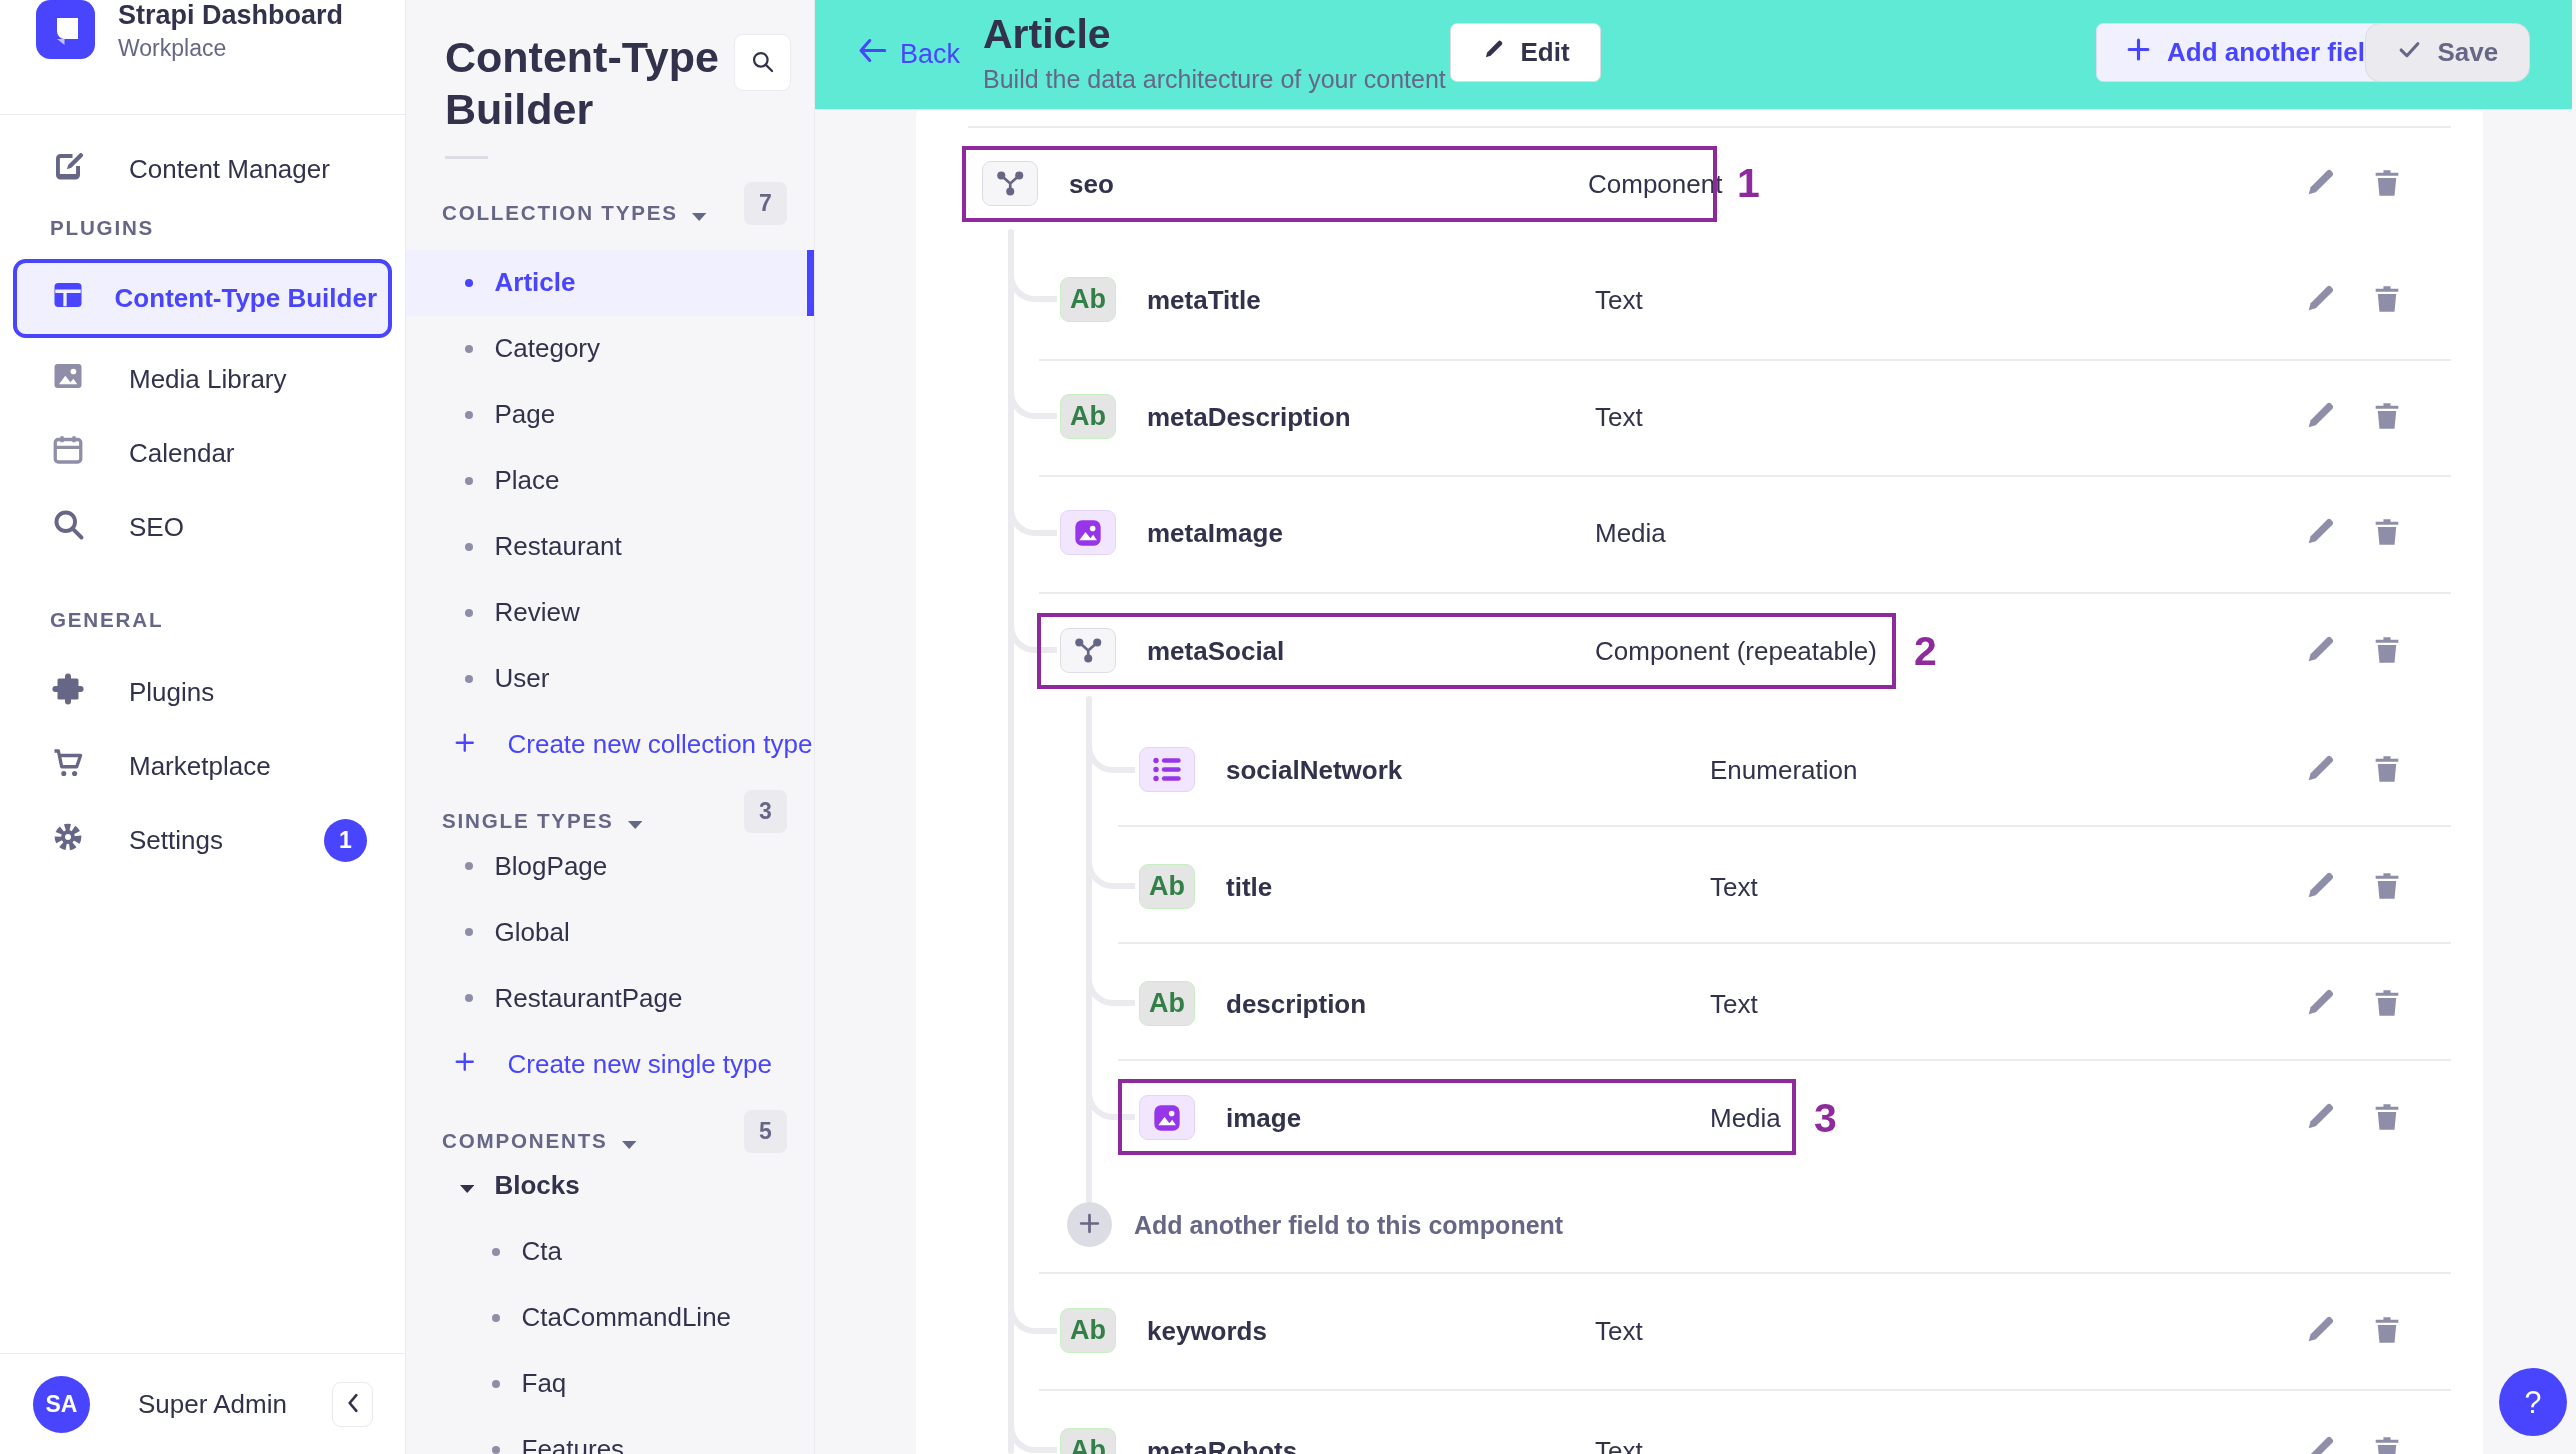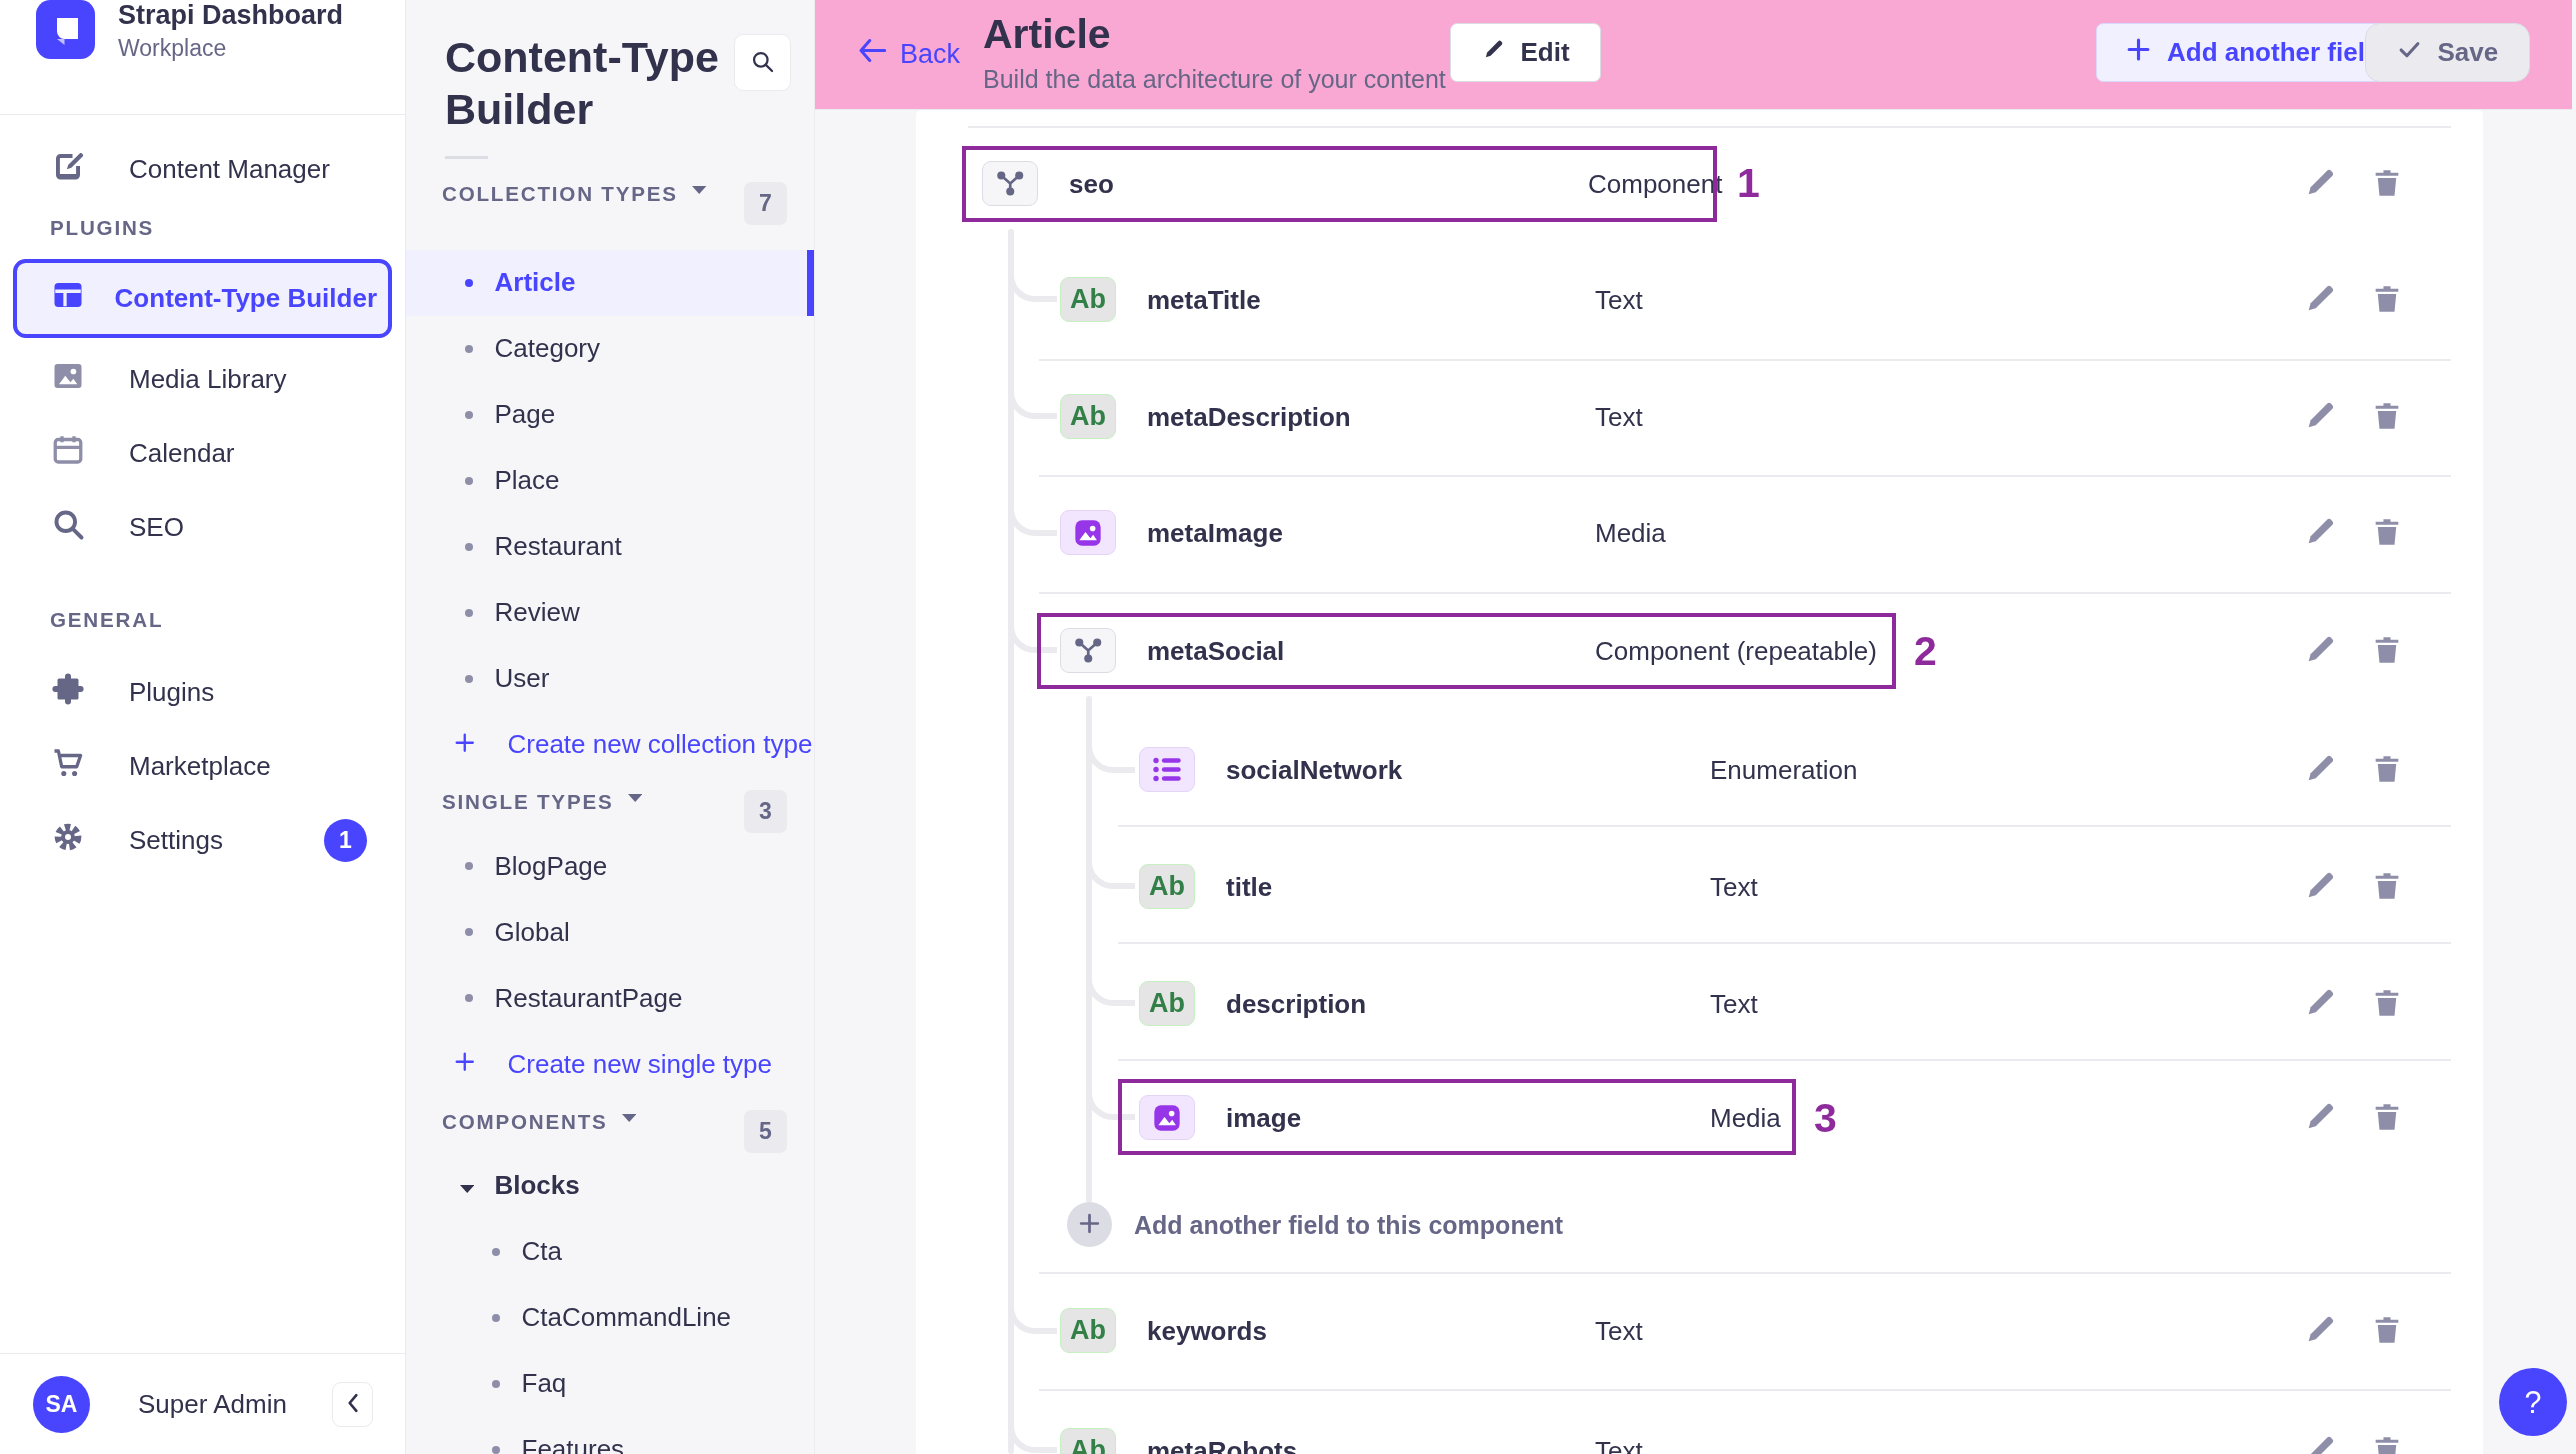--- a/index.html
+++ b/index.html
@@ -42,21 +42,21 @@
 
   
   .subnav { position:relative; width:409px; height:100%; background:#f6f6f9;
     border-right:0.9px solid #eaeaef; flex:none; padding-top:30.5px; overflow:hidden; }
   .subnav-head { display:flex; align-items:flex-start; padding:0 23px 0 39px; }
   .subnav-title { font-size:43px; line-height:52px; font-weight:700; color:#32324d; flex:1; }
   .search-btn { width:57px; height:57px; background:#fff; border:0.9px solid #eaeaef;
     border-radius:9px; display:flex; align-items:center; justify-content:center;
     margin-top:3.6px; cursor:pointer; flex:none; }
   .subnav-divider { width:43px; height:2.7px; background:#dcdce4; margin:21.5px 0 0 39px; }
-  .sec-head { margin-top:23px; height:43px; display:flex; align-items:flex-start;
+  .sec-head { margin-top:23px; height:43px; display:flex; align-items:flex-end;
     padding:0 27px 0 36px; cursor:pointer; }
   .sec-head.tight { margin-top:12.6px; }
   .sec-label { font-size:20.6px; font-weight:700; letter-spacing:1.8px; color:#666687; }
   .caret { margin-left:14.4px; }
   .count-badge { margin-left:auto; min-width:43px; height:43px; border-radius:7.2px;
     background:#eaeaef; color:#666687; font-size:23px; font-weight:600;
     display:flex; align-items:center; justify-content:center; padding:0 9px; }
   .snav-list { list-style:none; }
   .snav-list.cmargin { margin-top:25px; }
   .snav-item { position:relative; height:66px; display:flex; align-items:center;
@@ -69,21 +69,21 @@
   .snav-item.active::after { content:""; position:absolute; right:0; top:0; bottom:0;
     width:7.2px; background:#4945ff; }
   .create-link { height:66px; display:flex; align-items:center; gap:32px; padding-left:48px;
     font-size:26px; color:#4945ff; cursor:pointer; }
   .group-row { height:66px; display:flex; align-items:center; padding-left:54px;
     font-size:26px; font-weight:600; color:#32324d; cursor:pointer; }
   .group-row svg { margin-right:20px; }
 
   
   .main { position:relative; flex:1; height:100%; background:#f6f6f9; overflow:hidden; }
-  .main-header { position:absolute; top:0; left:0; right:4px; height:110px; background:#f9a8d4;
+  .main-header { position:absolute; top:0; left:0; right:4px; height:110px; background:#5eead4;
     border-bottom:0.9px solid #eaeaef; }
   .back-link { position:absolute; left:42px; top:38px; display:flex; align-items:center;
     gap:12.6px; font-size:27px; color:#4945ff; cursor:pointer; }
   .page-title { position:absolute; left:168px; top:10.8px; font-size:41px; font-weight:700;
     color:#32324d; }
   .page-subtitle { position:absolute; left:168px; top:65px; font-size:25px; color:#666687; }
   .edit-btn { position:absolute; left:635px; top:23px; height:59px; padding:0 30.5px;
     background:#fff; border:1.8px solid #dcdce4; border-radius:7.2px; display:flex;
     align-items:center; gap:16px; font-size:26px; font-weight:600; color:#32324d; cursor:pointer; }
   .addfield-btn { position:absolute; left:1281px; top:23px; height:59px; padding:0 29px;

